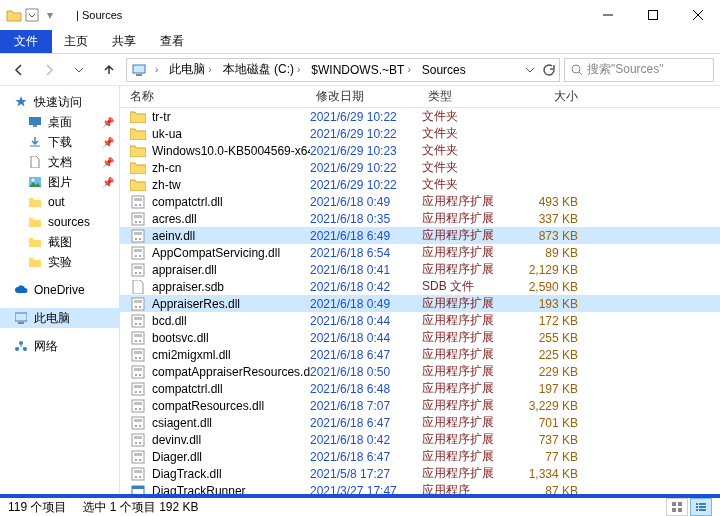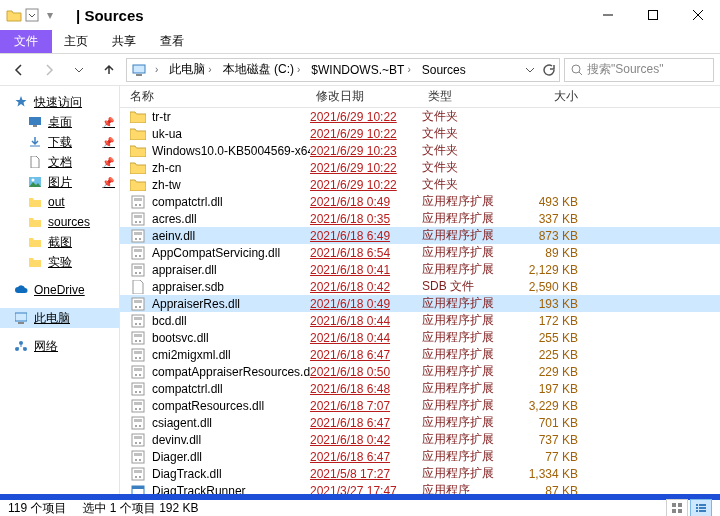--- a/index.html
+++ b/index.html
@@ -1,65 +1,65 @@
 <!DOCTYPE html>
 <html><head>
 <meta charset="utf-8">
 <style>
   * { box-sizing: border-box; font-family: "Segoe UI", "Microsoft YaHei", sans-serif; }
   body { margin: 0; background: #fff; width: 720px; height: 516px; overflow: hidden; font-size: 12px; color: #000; }
 
   .titlebar { height: 30px; display: flex; align-items: center; padding: 0 0 0 6px; }
   .titlebar .qat { display: flex; align-items: center; gap: 2px; }
   .tb-icon { width: 16px; height: 16px; display: inline-flex; align-items: center; justify-content: center; }
-  .titlebar .title { padding-left: 18px; font-size: 15px; font-weight: bold; }
+  .titlebar .title { padding-left: 18px; font-size: 11px; }
   .winbtns { margin-left: auto; display: flex; }
   .winbtn { width: 45px; height: 28px; display: flex; align-items: center; justify-content: center; }
 
   .menubar { height: 24px; background: #fff; display: flex; align-items: stretch; border-bottom: 1px solid #d9d9d9; }
-  .file-tab { background: #8b5cf6; color: #fff; padding: 0 14px; display: flex; align-items: center; font-size: 12px; }
+  .file-tab { background: #1d4ed8; color: #fff; padding: 0 14px; display: flex; align-items: center; font-size: 12px; }
   .menu-item { padding: 0 12px; display: flex; align-items: center; font-size: 12px; }
 
   .addrrow { height: 32px; display: flex; align-items: center; padding: 4px 6px 4px 6px; gap: 4px; border-bottom: 1px solid #e5e5e5; }
   .navbtn { width: 26px; height: 24px; display: flex; align-items: center; justify-content: center; color: #555; }
   .navbtn.disabled { color: #bfbfbf; }
   .addrbox { flex: 1; height: 24px; border: 1px solid #cfcfcf; display: flex; align-items: center; padding: 0 4px; gap: 2px; }
   .crumb { display: flex; align-items: center; padding: 0 3px; font-size: 12px; white-space: nowrap; }
   .crumb .chev { color: #666; padding: 0 3px; font-size: 10px; }
   .addr-controls { margin-left: auto; display: flex; align-items: center; gap: 6px; color: #666; }
   .searchbox { width: 150px; height: 24px; border: 1px solid #cfcfcf; display: flex; align-items: center; padding: 0 6px; color: #888; }
   .searchbox .sicon { margin-right: 4px; }
 
   .body { display: flex; height: 408px; }
   .nav { width: 120px; border-right: 1px solid #e5e5e5; padding: 4px 0; overflow: hidden; }
   .nav-group { padding: 2px 0 6px 0; }
-  .nav-item { display: flex; align-items: center; height: 20px; padding: 0 4px 0 14px; gap: 6px; font-size: 12px; text-decoration: underline; }
+  .nav-item { display: flex; align-items: center; height: 20px; padding: 0 4px 0 14px; gap: 6px; font-size: 12px; }
   .nav-item.sub { padding-left: 28px; }
   .nav-item.active { background: #cde8ff; }
   .nav-icon { width: 14px; height: 14px; display: inline-flex; align-items: center; justify-content: center; }
   .pin { margin-left: auto; color: #777; font-size: 10px; }
 
   .list { flex: 1; display: flex; flex-direction: column; }
   .colhead { display: flex; height: 22px; align-items: center; border-bottom: 1px solid #e5e5e5; font-size: 12px; color: #333; }
   .colhead div { padding: 0 6px; }
   .c-name { width: 190px; padding-left: 10px !important; }
   .c-date { width: 112px; }
   .c-type { width: 92px; }
   .c-size { width: 70px; text-align: right; }
 
   .rows { flex: 1; overflow: hidden; }
   .row { display: flex; height: 17px; align-items: center; font-size: 12px; }
   .row.selected { background: #cde8ff; }
   .r-name { width: 190px; display: flex; align-items: center; gap: 6px; padding-left: 10px; white-space: nowrap; overflow: hidden; }
-  .r-date { width: 112px; color: #b91c1c; text-decoration: underline; }
+  .r-date { width: 112px; color: #1d4ed8; }
   .r-type { width: 92px; color: #7f1d1d; white-space: nowrap; overflow: hidden; }
   .r-size { width: 70px; text-align: right; color: #a16207; padding-right: 6px; }
   .f-icon { width: 16px; height: 14px; flex: 0 0 16px; display: inline-flex; align-items: center; justify-content: center; }
 
-  .status { height: 22px; border-top: 6px solid #1d4ed8; display: flex; align-items: center; padding: 0 8px; font-size: 12px; gap: 16px; }
+  .status { height: 22px; border-top: 4px solid #1d4ed8; display: flex; align-items: center; padding: 0 8px; font-size: 12px; gap: 16px; }
   .status .viewbtns { margin-left: auto; display: flex; gap: 2px; }
   .viewbtn { width: 22px; height: 18px; border: 1px solid #cfcfcf; display: flex; align-items: center; justify-content: center; }
   .viewbtn.sel { background: #cde8ff; border-color: #7ab8e8; }
 
   svg { display: block; }
 </style>
 </head>
 <body>
 
 <div class="titlebar">

